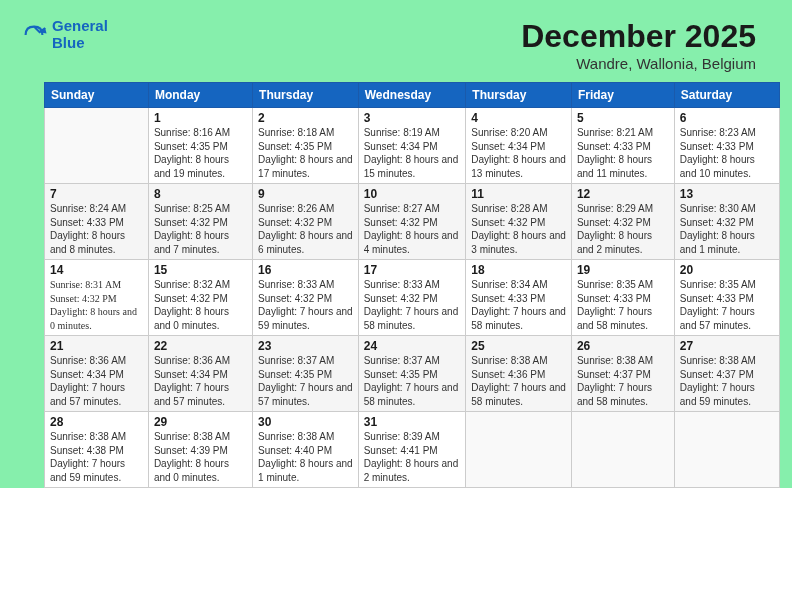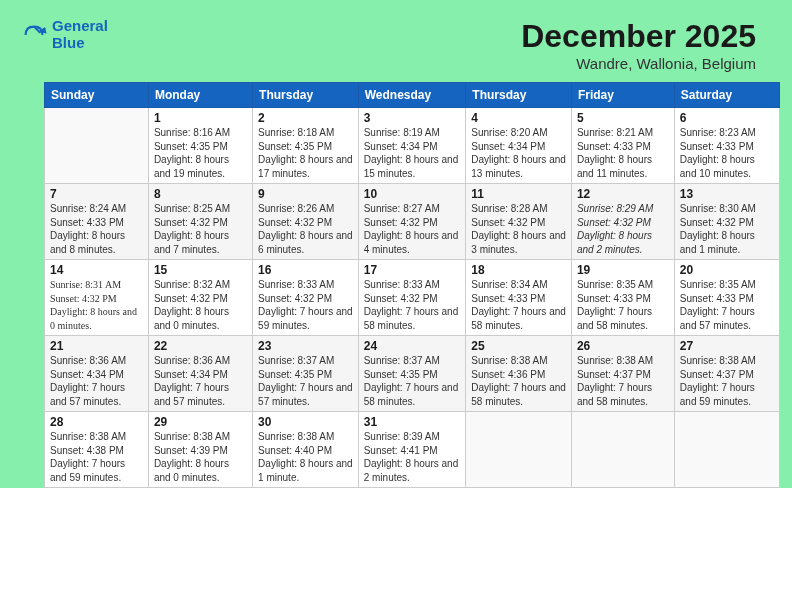--- a/index.html
+++ b/index.html
@@ -186,21 +186,21 @@
 Daylight: 8 hours and 4 minutes.</div>
           </td>
           <td>
             <div class="day-num">11</div>
             <div class="day-info" style="white-space: pre-line;">Sunrise: 8:28 AM
 Sunset: 4:32 PM
 Daylight: 8 hours and 3 minutes.</div>
           </td>
           <td>
             <div class="day-num">12</div>
-            <div class="day-info" style="white-space: pre-line; font-style: italic;">Sunrise: 8:29 AM
+            <div class="day-info" style="white-space: pre-line;">Sunrise: 8:29 AM
 Sunset: 4:32 PM
 Daylight: 8 hours and 2 minutes.</div>
           </td>
           <td>
             <div class="day-num">13</div>
             <div class="day-info" style="white-space: pre-line;">Sunrise: 8:30 AM
 Sunset: 4:32 PM
 Daylight: 8 hours and 1 minute.</div>
           </td>
         </tr>

